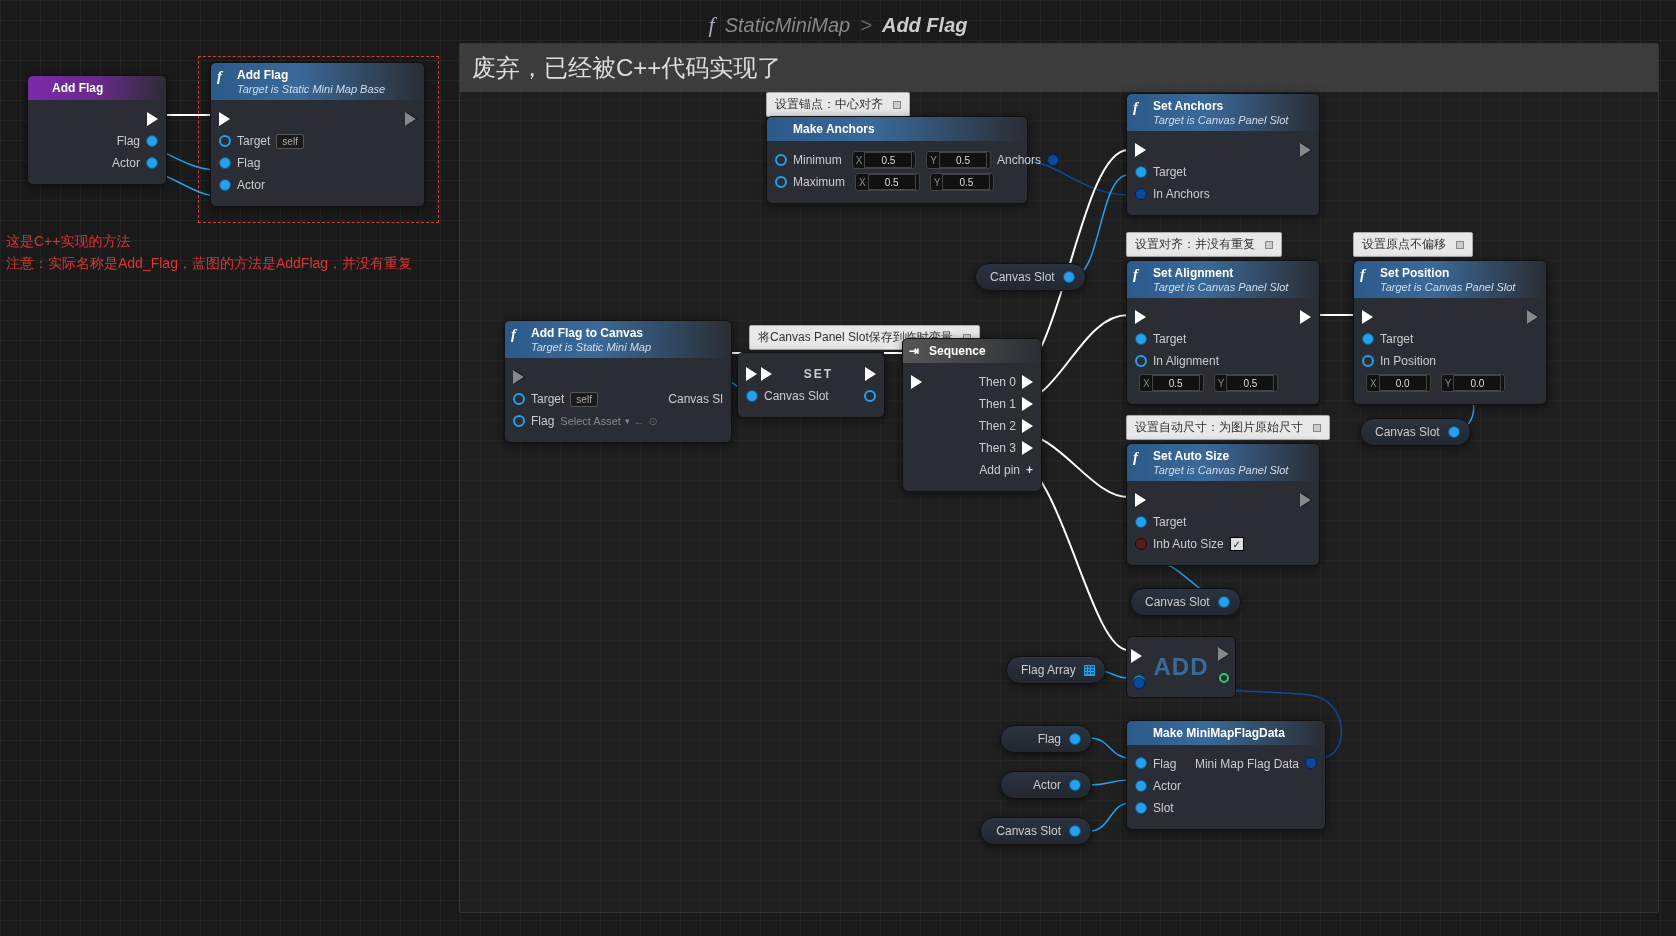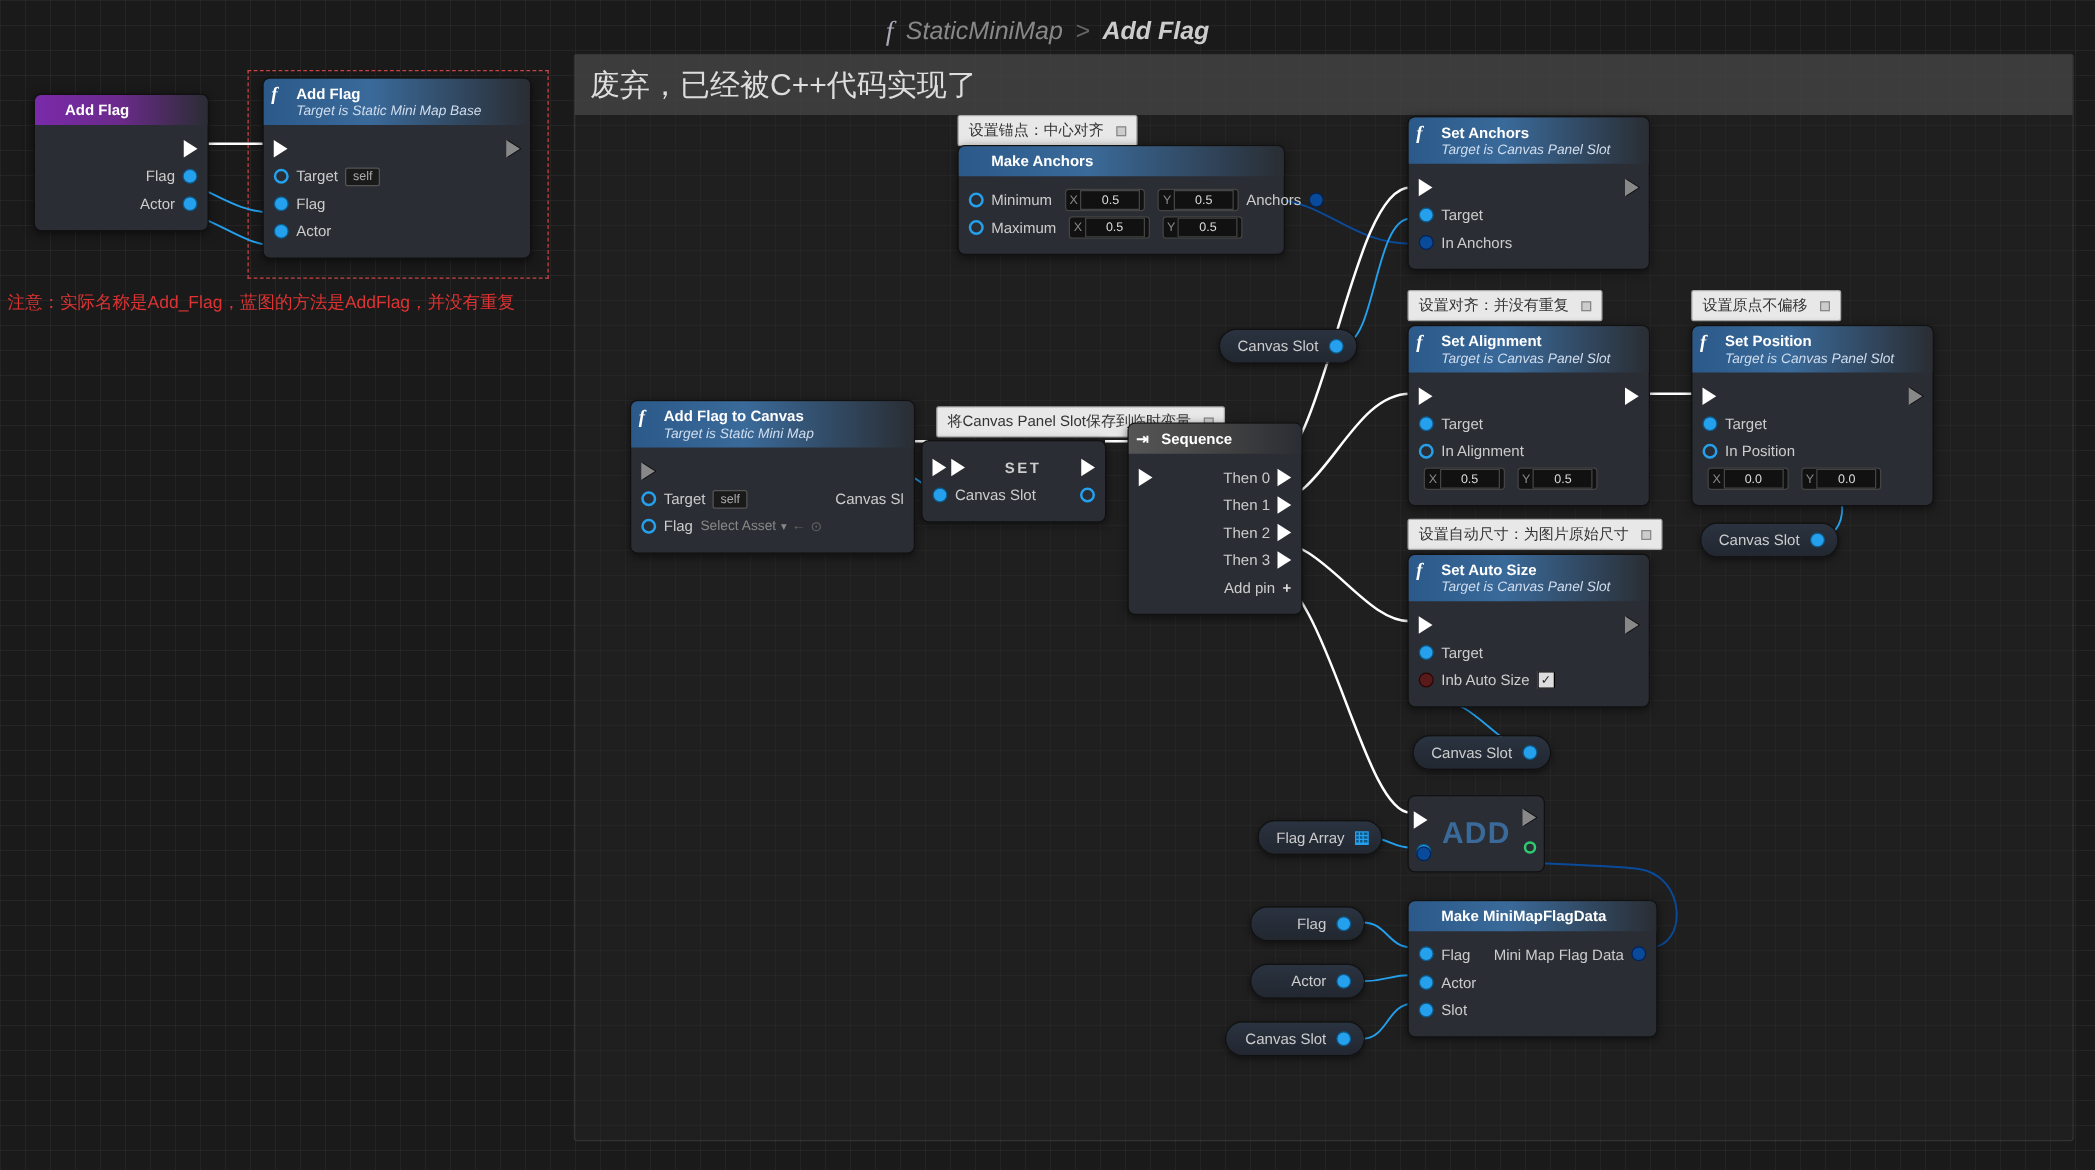--- a/index.html
+++ b/index.html
@@ -150,20 +150,21 @@
   <span class="current">Add Flag</span>
 </div>
 
 <div class="comment-box" style="left:459px; top:43px; width:1200px; height:870px;">
   <div class="hdr">废弃，已经被C++代码实现了</div>
 </div>
 
 <div class="selection-box" style="left:198px; top:56px; width:241px; height:167px;"></div>
 
 <div class="redtext" style="left:6px; top:230px;">
+  <div>这是C++实现的方法</div>
   <div>注意：实际名称是Add_Flag，蓝图的方法是AddFlag，并没有重复</div>
 </div>
 
 <svg class="wires" width="1676" height="936">
   <path d="M 117 115 L 218 115" stroke="#fff" stroke-width="2" fill="none"></path>
   <path d="M 118 140 C 160 140 180 170 218 170" stroke="#24a0ed" stroke-width="1.5" fill="none"></path>
   <path d="M 118 165 C 165 165 190 196 218 196" stroke="#24a0ed" stroke-width="1.5" fill="none"></path>
 
   <path d="M 1020 160 C 1080 160 1060 275 1042 320 C 1010 397 1010 400 1050 470 C 1075 510 1130 530 1125 572 C 1120 610 1065 590 1040 620 C 1005 660 1010 670 1015 700 C 1020 750 1080 720 1100 760 C 1110 790 1110 810 1130 820" stroke="none" fill="none"></path>
 

